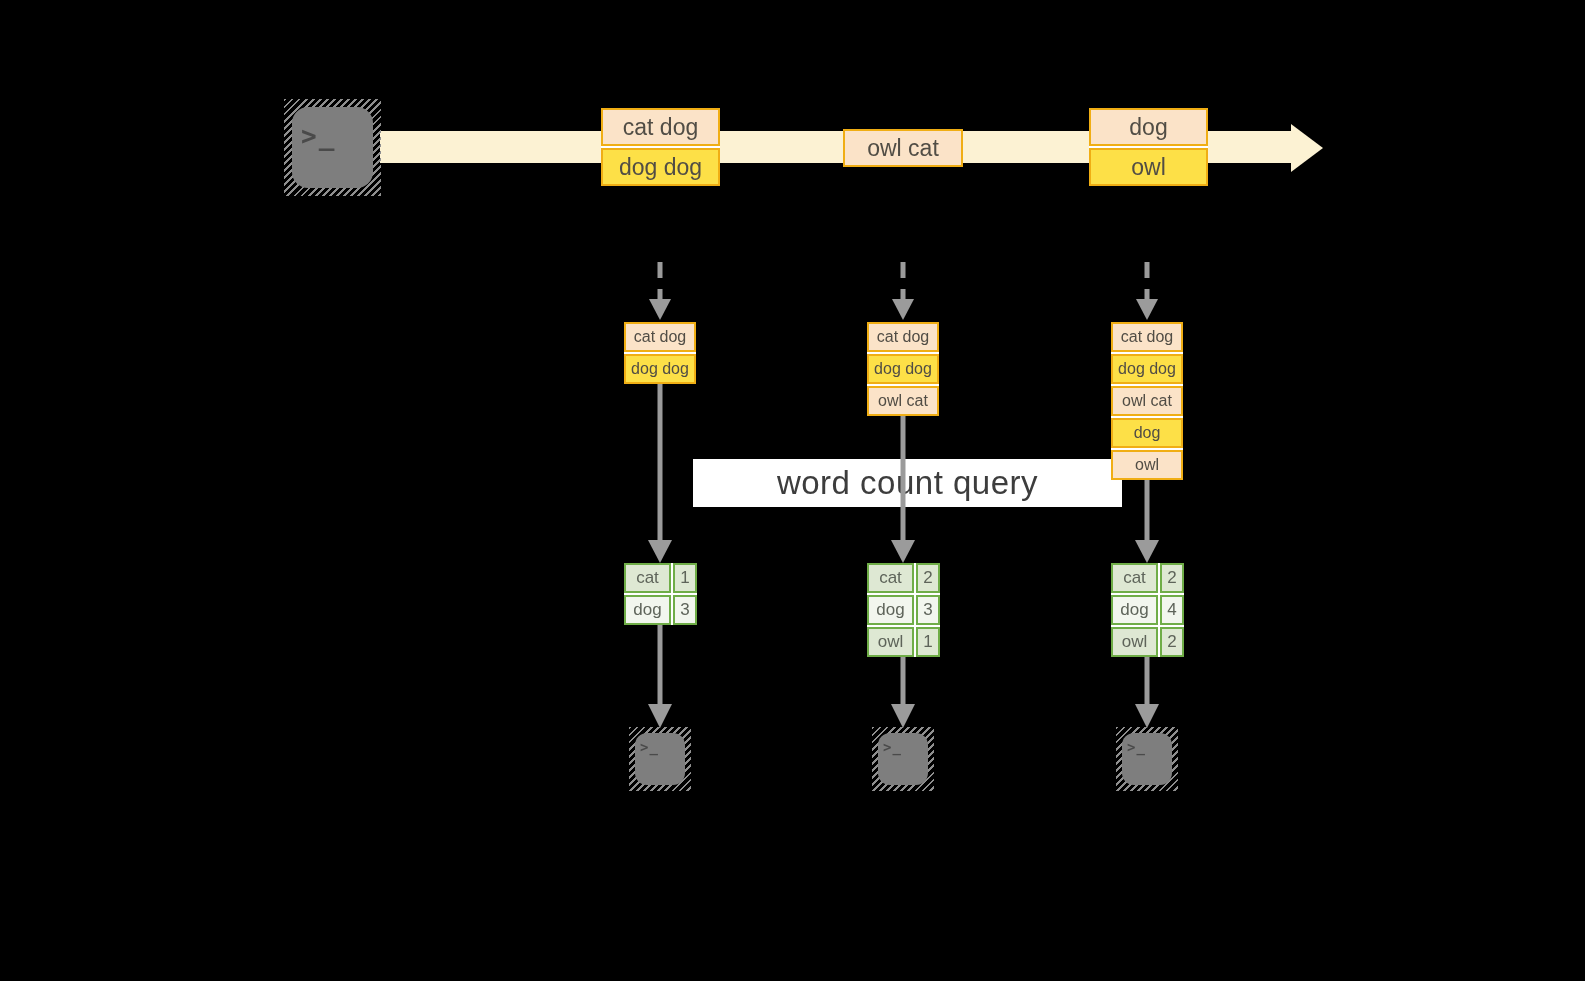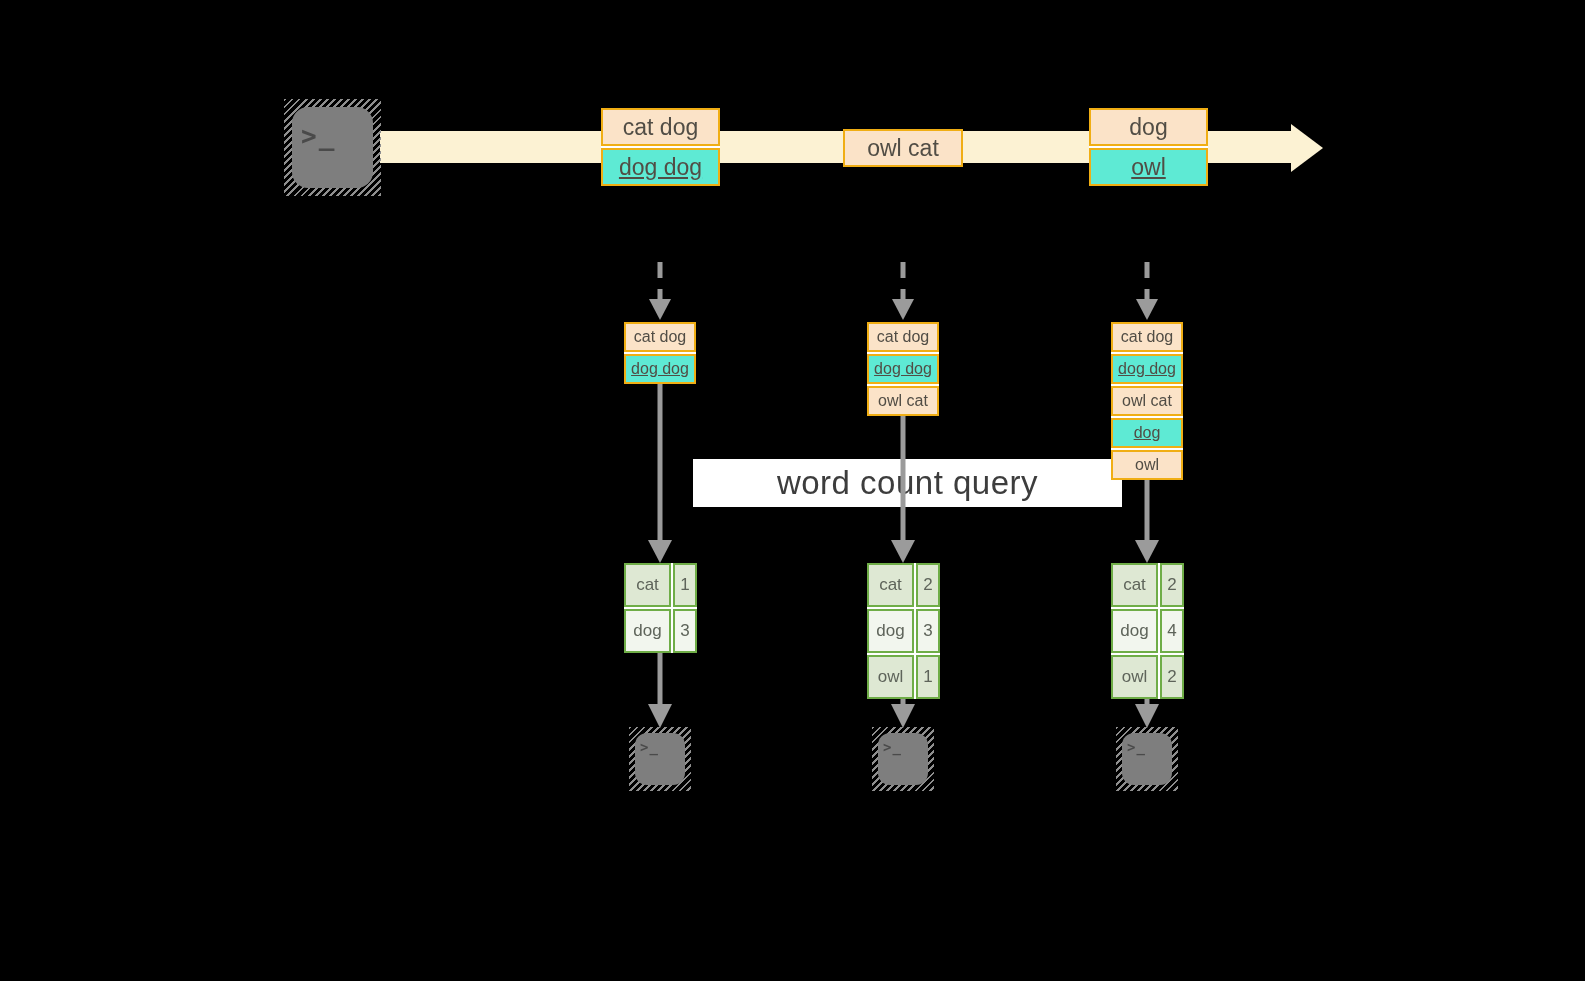--- a/index.html
+++ b/index.html
@@ -21,26 +21,26 @@
   .term.small .glyph { left:11px; top:12px; font-size:14px; letter-spacing:1px; }
 
   
   .obox { position:absolute; display:flex; flex-direction:column; gap:2px;
     background:#ffffff; z-index:3; }
   .ocell { box-sizing:border-box; border:2px solid #F0AE14; display:flex;
     align-items:center; justify-content:center; color:#514d45; width:100%; }
   .ocell.big { height:38px; font-size:23px; }
   .ocell.sm  { height:30px; font-size:16px; }
   .peach { background:#FBE3C8; }
-  .cream { background:#5eead4;text-decoration:underline; }
+  .cream { background:#fde047; }
 
   
   .gtable { position:absolute; display:grid; grid-template-columns:47px 24px;
     gap:2px; background:#ffffff; z-index:3; }
-  .gcell { box-sizing:border-box; border:2px solid #6FAD47; height:44px;
+  .gcell { box-sizing:border-box; border:2px solid #6FAD47; height:30px;
     display:flex; align-items:center; justify-content:center;
     font-size:17px; color:#5e645a; }
   .gdark  { background:#DEE8D3; }
   .glight { background:#F2F6EE; }
 
   
   .banner { position:absolute; left:693px; top:459px; width:429px; height:48px;
     background:#ffffff; z-index:1; display:flex; align-items:center;
     justify-content:center; }
   .banner span { font-size:33px; font-weight:300; color:#3d3d3d; letter-spacing:0.5px; }

